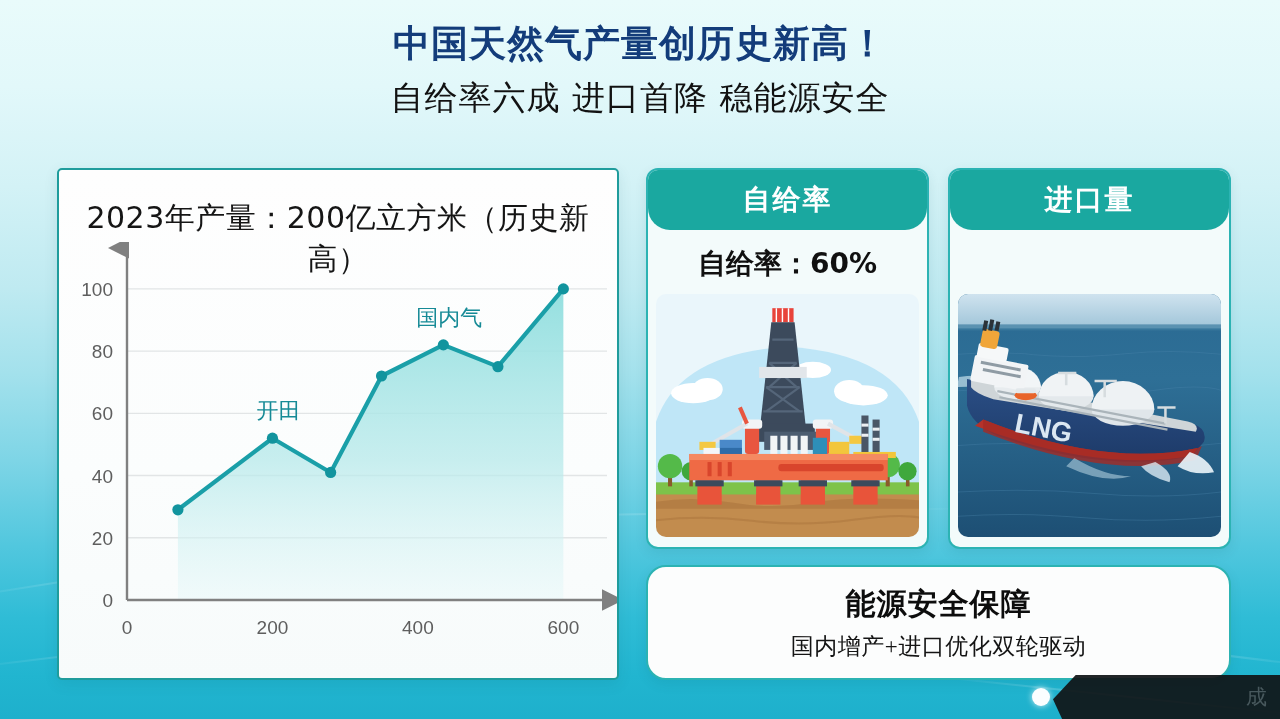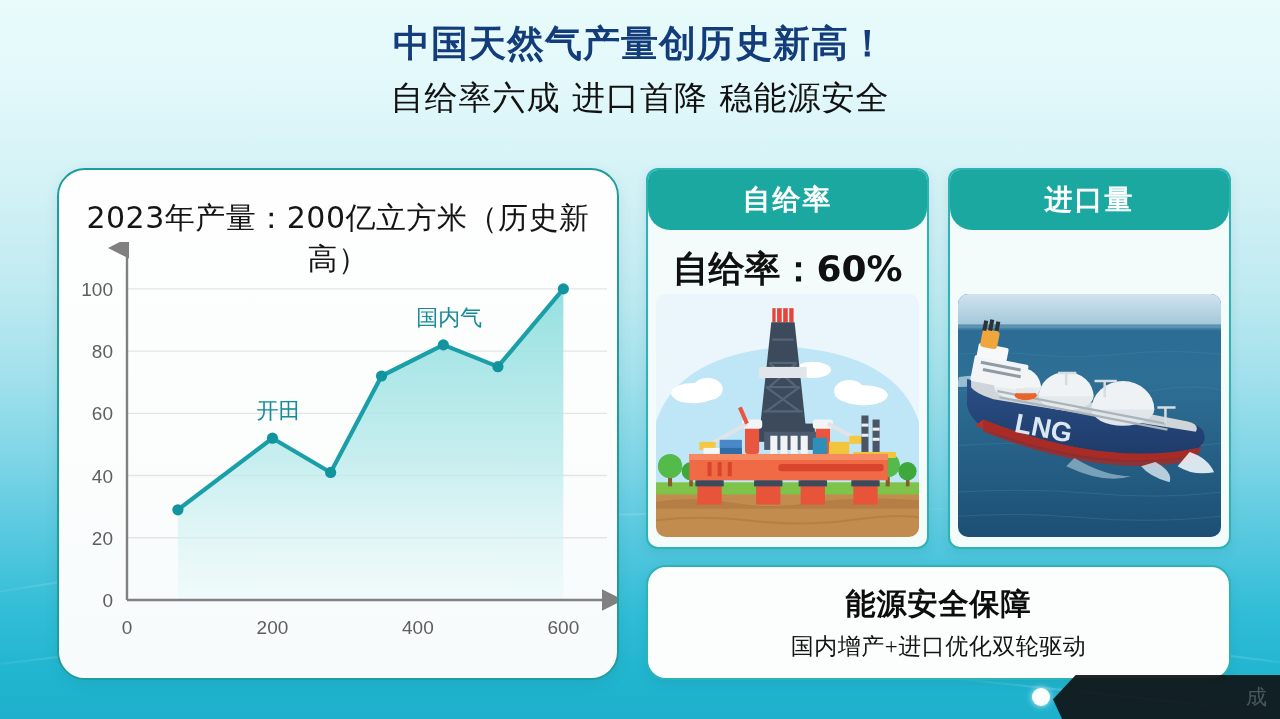--- a/index.html
+++ b/index.html
@@ -40,21 +40,21 @@
     margin-top: 12px;
     font-size: 33px; font-weight: 400; color: #121212;
     letter-spacing: 1px; line-height: 1.2;
     font-family: "DejaVu Sans", "Liberation Sans", sans-serif;
   }
 
   
   .chart-card {
     position: absolute; left: 57px; top: 168px; width: 562px; height: 512px;
     background: linear-gradient(180deg,#fefefe 0%, #fbfdfd 60%, #f7fbfb 100%);
-    border: 2px solid #1f9c9c; border-radius: 28px;
+    border: 2px solid #1f9c9c; border-radius: 5px;
     box-shadow: 0 4px 14px rgba(0,80,90,.10);
     overflow: hidden;
   }
   .chart-title {
     position: absolute; left: 0; right: 0; top: 28px;
     text-align: center; font-size: 30px; color: #151515; font-weight: 400;
     letter-spacing: .5px;
     font-family: "DejaVu Sans", "Liberation Sans", sans-serif;
   }
   .chart-plot { position: absolute; left: 0; top: 72px; width: 562px; height: 430px; }
@@ -82,21 +82,21 @@
     position: relative; height: 60px;
     background: #1aa8a0; border-radius: 0 0 22px 22px;
     display: flex; align-items: center; justify-content: center;
   }
   .panel-head-text {
     color: #ffffff; font-size: 28px; font-weight: 700; letter-spacing: 2px;
     font-family: "DejaVu Sans", "Liberation Sans", sans-serif;
   }
   .panel-stat {
     text-align: center; margin-top: 15px;
-    font-size: 36px; font-weight: 700; color: #101010;
+    font-size: 28px; font-weight: 700; color: #101010;
     font-family: "DejaVu Sans", "Liberation Sans", sans-serif;
   }
   .panel-figure {
     position: absolute; left: 8px; right: 8px; top: 124px; bottom: 10px;
     border-radius: 10px; overflow: hidden;
   }
   .panel-figure svg { display: block; width: 100%; height: 100%; }
 
   
   .bottom-card {

